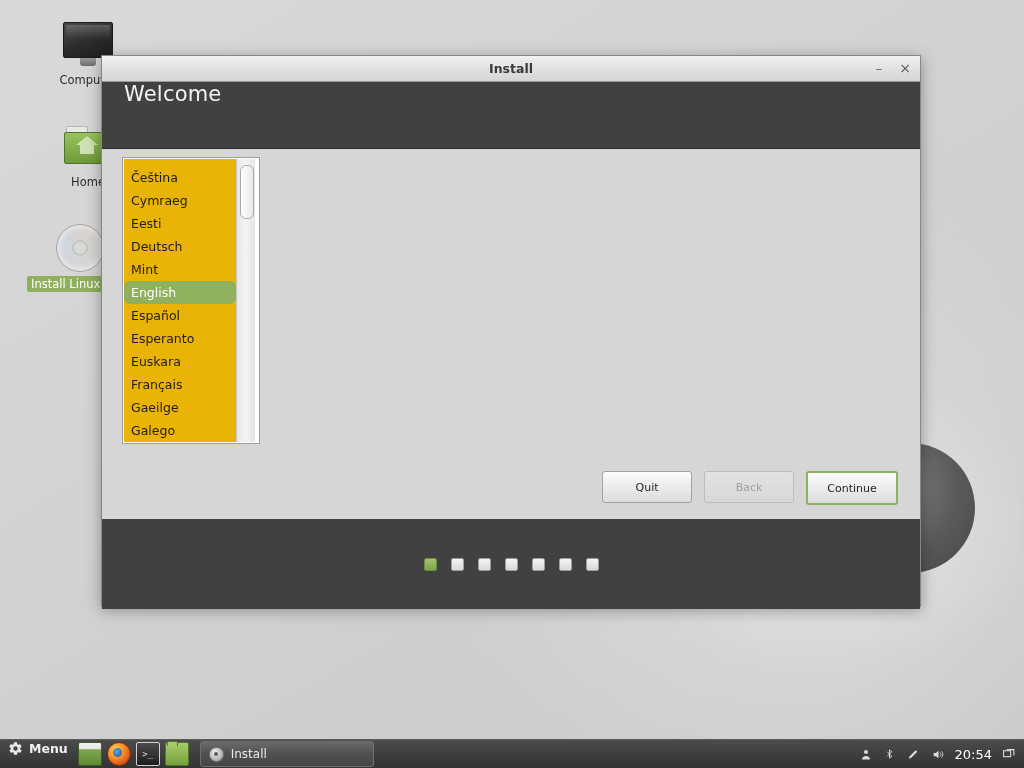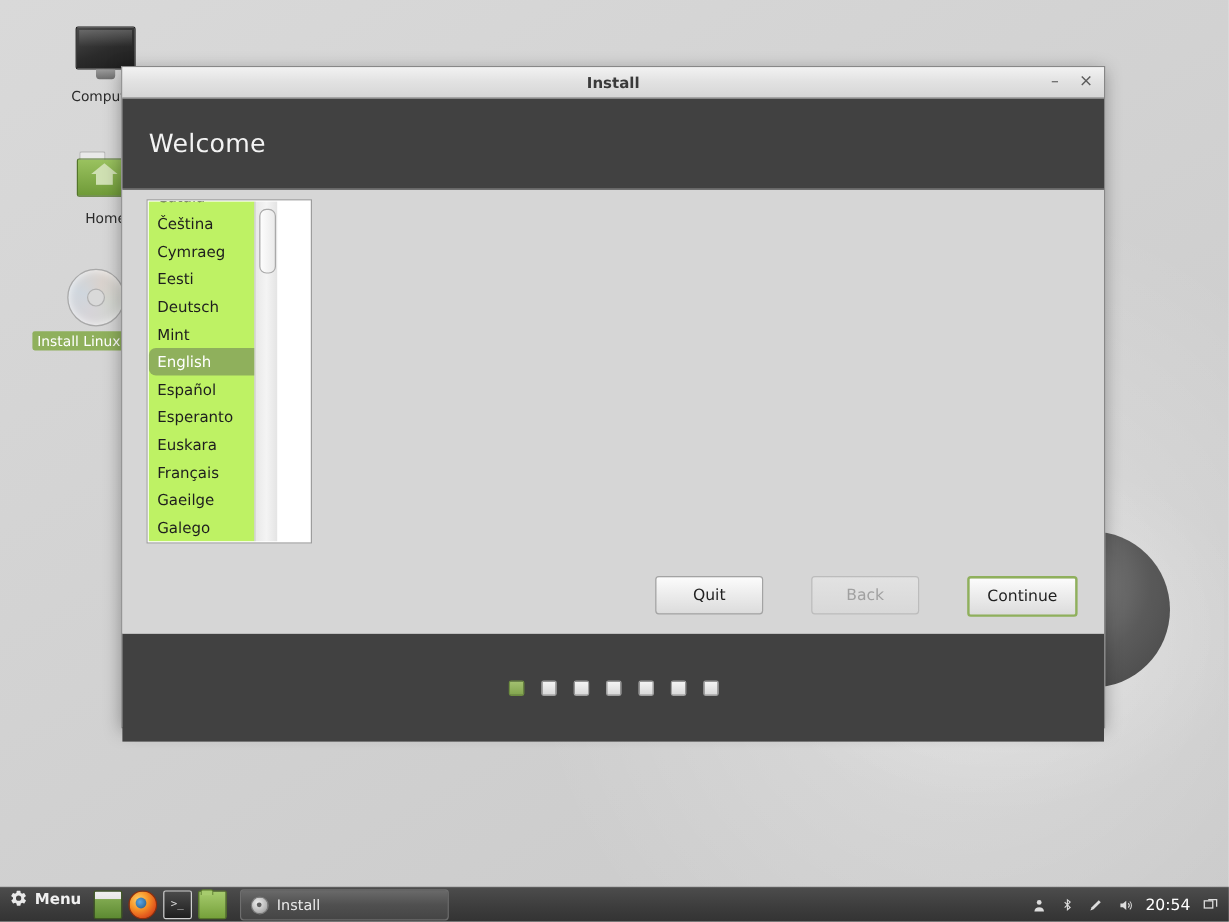--- a/index.html
+++ b/index.html
@@ -139,24 +139,24 @@
   }
   .win-btn {
     position:absolute; top:0; width:26px; height:25px;
     line-height:25px; text-align:center;
     font-size:13px; color:#5b5b5b; cursor:default;
   }
   #btn-min { right: 28px; }
   #btn-close { right: 2px; font-size: 14px; }
 
   #header {
-    height: 75px;
+    height: 66px;
     background: #414141;
     padding: 0 22px;
-    display: flex; align-items: center;
+    display: flex; 
   }
   #header-title {
     color: #f3f3f3;
     font-size: 21px;
     letter-spacing: .2px;
   }
 
   #content {
     position: relative;
     height: 370px;
@@ -167,25 +167,25 @@
   
   #lang-box {
     position:absolute; left: 20px; top: 8px;
     width: 134px; height: 283px;
     background: #ffffff;
     border: 1px solid #9d9d9d;
     padding: 1px;
     display: flex;
   }
   #lang-list {
-    width: 88px;
+    width: 112px;
     height: 283px;
     overflow: hidden;
     position: relative;
-    background: #bef264;
+    background: #eab308;
   }
   #lang-inner { position:absolute; left:0; top:-16px; width:112px; }
   .lang-item {
     height: 23px; line-height: 23px;
     padding-left: 7px;
     font-size: 12.5px;
     color: #1e1e1e;
     white-space: nowrap;
   }
   .lang-item.sel { background:#8fb05c; color:#ffffff;border-radius:6px; }
@@ -209,28 +209,27 @@
   }
   #release-link { color:#3b7fb5; text-decoration: underline; cursor:pointer; }
 
   
   #btnbar {
     position:absolute; right: 22px; bottom: 14px;
     display:flex; gap: 12px;
   }
   .btn {
     width: 88px; height: 30px;
-    font-size: 13px;
+    font-size: 11px;
     color: #1f1f1f;
     background: linear-gradient(180deg,#fcfcfc 0%, #ededed 45%, #dcdcdc 100%);
     border: 1px solid #a3a3a3;
     border-radius: 3px;
     display:flex; align-items:center; justify-content:center;
     cursor: default;
-    margin-left: 28px;
   }
   .btn.disabled {
     color:#a0a0a0;
     background: linear-gradient(180deg,#e2e2e2,#d8d8d8);
     border-color:#bcbcbc;
   }
   .btn.primary {
     border: 2px solid #8fb05c;
   }
 

